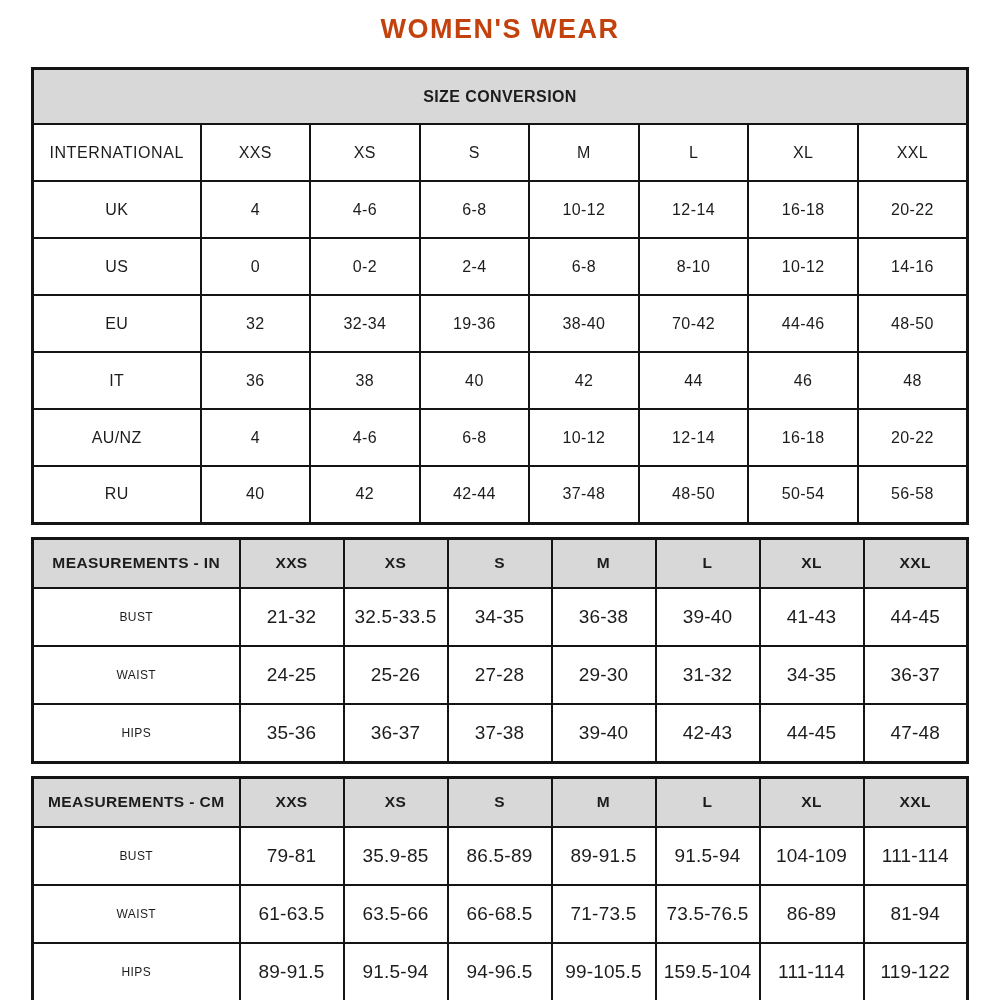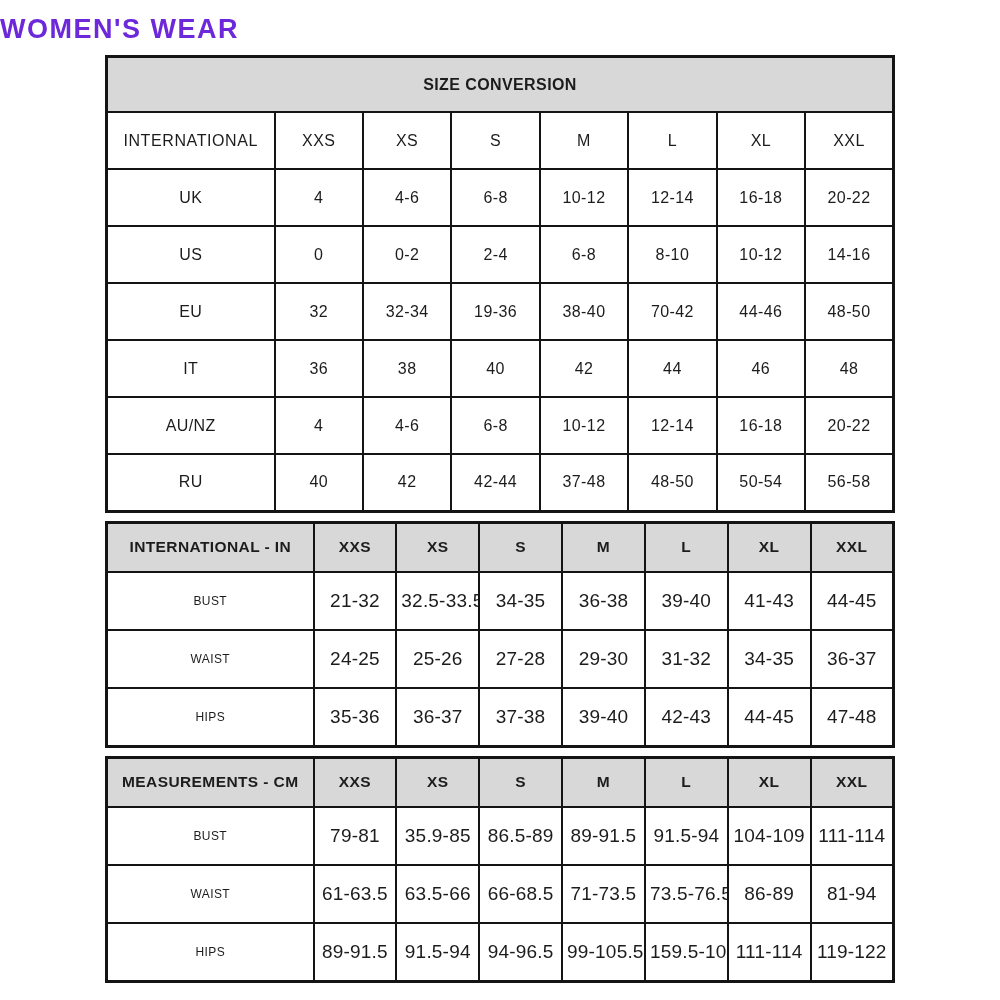--- a/index.html
+++ b/index.html
@@ -13,29 +13,29 @@
     box-sizing: border-box;
     background: #ffffff;
     font-family: "Liberation Sans", sans-serif;
     color: #1a1a1a;
     overflow: hidden;
   }
   .title {
     margin: 0;
     padding-top: 14px;
     height: 41px;
-    text-align: left;
+    text-align: center;
     font-size: 27px;
     font-weight: 700;
     letter-spacing: 1.5px;
-    color: #6d28d9;
+    color: #c2410c;
   }
   table.tbl {
-    width: 790px;
-    margin: 0 auto 8px auto;
+    width: 938px;
+    margin: 12px auto 8px auto;
     border-collapse: collapse;
     table-layout: fixed;
     border: 3px solid #141414;
     padding-left: 20px;
   }
   table.tbl td {
     border: 2px solid #141414;
     text-align: center;
     vertical-align: middle;
     padding: 0 4px;
@@ -168,21 +168,21 @@
           <col>
           <col>
           <col>
           <col>
           <col>
           <col>
           <col>
         </colgroup>
         <tbody>
           <tr class="header-row">
-            <td class="corner">INTERNATIONAL - IN</td>
+            <td class="corner">MEASUREMENTS - IN</td>
             <td class="col-h">XXS</td>
             <td class="col-h">XS</td>
             <td class="col-h">S</td>
             <td class="col-h">M</td>
             <td class="col-h">L</td>
             <td class="col-h">XL</td>
             <td class="col-h">XXL</td>
           </tr>
           <tr class="data-row">
             <td class="row-label">BUST</td>

